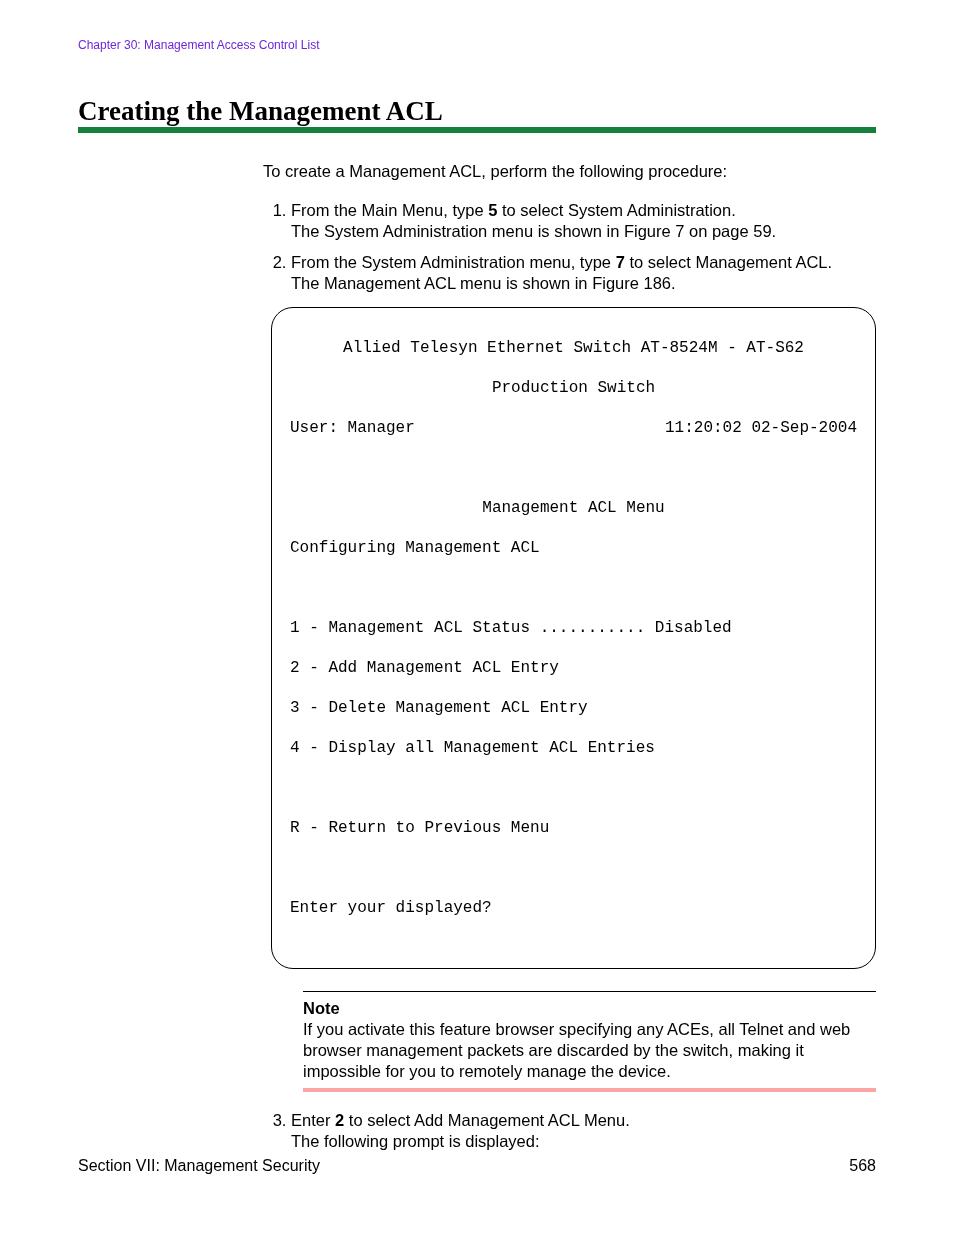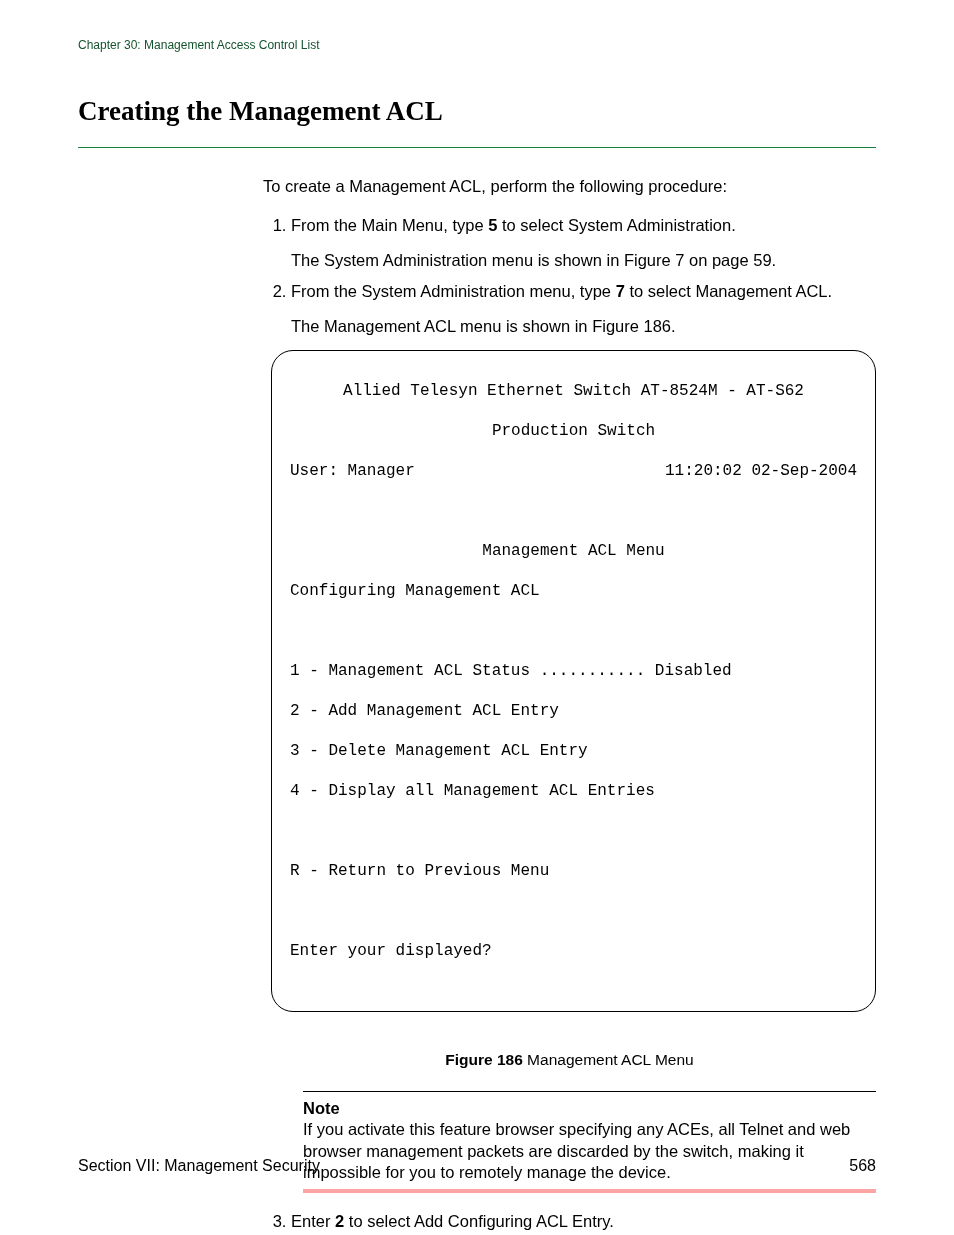--- a/index.html
+++ b/index.html
@@ -12,50 +12,49 @@
   .page {
     width: 954px;
     height: 1235px;
     position: relative;
     box-sizing: border-box;
     padding: 38px 78px 30px 78px;
   }
   .running-header {
     font-family: Arial, Helvetica, sans-serif;
     font-size: 12px;
-    color: #14532d;
+    color: #6d28d9;
   }
   .section-title {
     font-family: "Times New Roman", Times, serif;
     font-weight: bold;
     font-size: 27px;
     margin-top: 44px;
-    padding-bottom: 20px;
-    border-bottom: 1px solid #15803d;
+    padding-bottom: 0;
+    border-bottom: 6px solid #15803d;
   }
   .body-col {
     margin-left: 185px;
     margin-right: 0;
     font-family: Arial, Helvetica, sans-serif;
     font-size: 16.5px;
     line-height: 1.28;
   }
   .intro {
     margin-top: 28px;
   }
   ol.proc {
     list-style: decimal;
     padding-left: 28px;
     margin: 18px 0 0 0;
   }
   ol.proc > li {
     margin-bottom: 10px;
   }
   .step-para {
-    margin-top: 14px;
   }
   .terminal-wrap {
     margin: 12px 0 0 8px;
   }
   .terminal {
     border: 1px solid #000;
     border-radius: 22px;
     padding: 10px 18px 10px 18px;
     font-family: "Courier New", monospace;
     font-size: 16px;
@@ -138,34 +137,31 @@
 <div>2 - Add Management ACL Entry</div>
 <div>3 - Delete Management ACL Entry</div>
 <div>4 - Display all Management ACL Entries</div>
 <div>&nbsp;</div>
 <div>R - Return to Previous Menu</div>
 <div>&nbsp;</div>
 <div>Enter your displayed?</div>
       </div>
     </div>
 
-    <div class="figure-caption">
-      <span class="fig-label">Figure 186</span><span>  Management ACL Menu</span>
-    </div>
 
     <div class="note-box">
       <div class="note-title">Note</div>
       <div>If you activate this feature browser specifying any ACEs, all Telnet and web browser management packets are discarded by the switch, making it impossible for you to remotely manage the device.</div>
     </div>
 
     <ol class="proc" start="3">
 
       <li>
         <span>
-          <span>Enter </span><span class="bold">2</span><span> to select Add Configuring ACL Entry.</span>
+          <span>Enter </span><span class="bold">2</span><span> to select Add Management ACL Menu.</span>
         </span>
         <div class="step-para">The following prompt is displayed:</div>
         
       </li>
 
     </ol>
 
   </div>
 
   <div class="running-footer">

